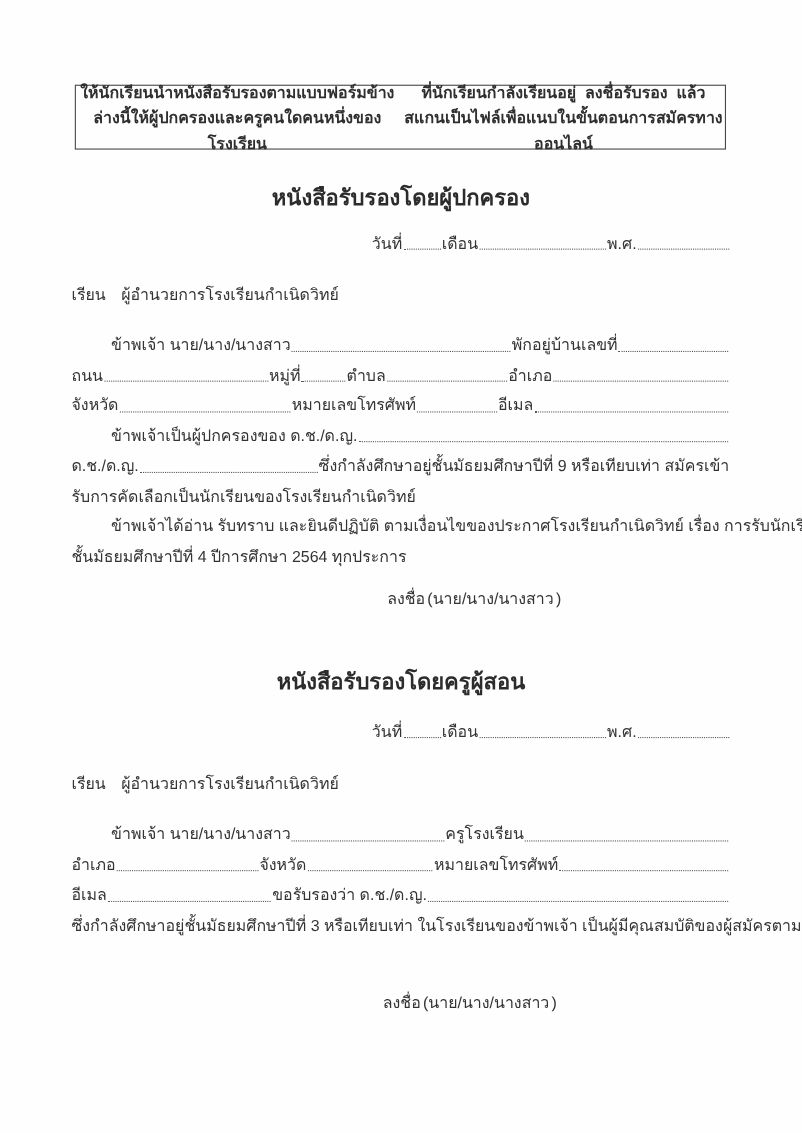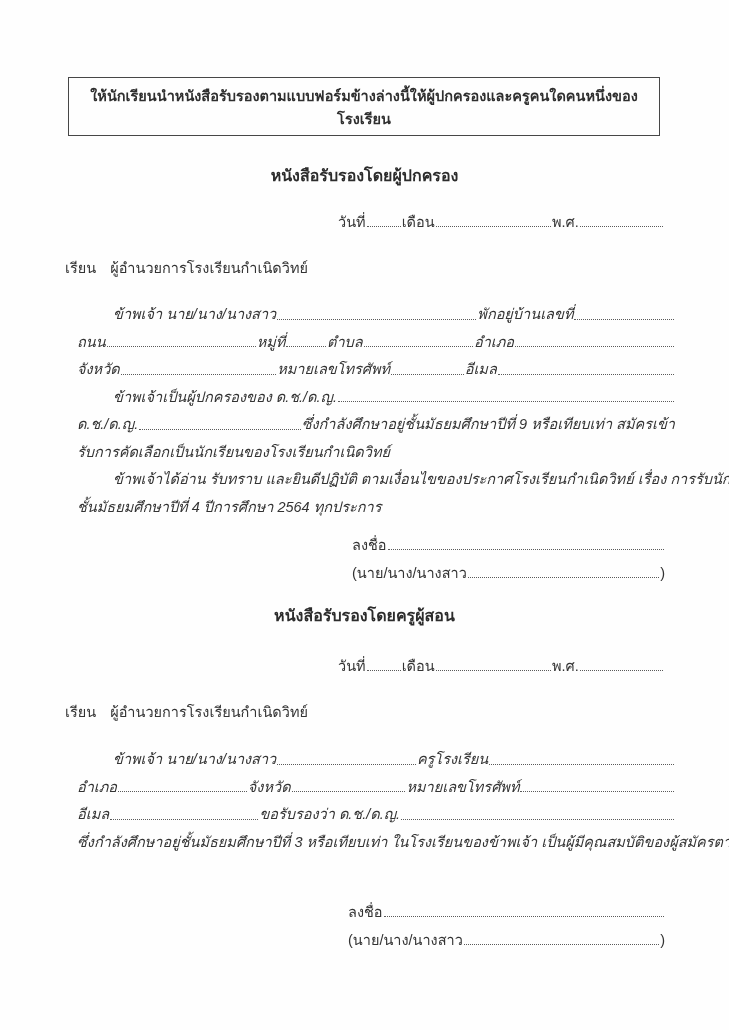--- a/index.html
+++ b/index.html
@@ -17,53 +17,54 @@
   
   .instruction-box{
     left:68px;top:77px;width:590px;height:57px;
     border:1.5px solid #474747;
     display:flex;flex-direction:row;justify-content:center;align-items:center;
     gap:3px;text-align:center;font-weight:700;font-size:14.5px;color:#2f2f2f;
   }
   .instruction-box span{white-space:pre-wrap;}
   
   .section-title{
-    left:0;right:0;text-align:center;font-weight:700;font-size:16px;color:#2c2c2c;
+    left:0;right:0;text-align:center;font-weight:700;font-size:20px;color:#2c2c2c;
   }
   
   .row{
     display:flex;align-items:flex-end;height:26px;
   }
   .row .lbl{line-height:1.2;white-space:nowrap;color:#333;}
   .dots{
     flex-grow:1;height:1px;
     border-bottom:1.6px dotted #5a5a5a;
     margin:0 1px 4px 1px;
   }
   .dots.fx0{flex-grow:0;}
   .indent{width:36px;flex:0 0 36px;}
   
   .date-line{left:338px;right:65px;top:0;}
   
   .salute{display:flex;gap:14px;align-items:flex-end;justify-content:flex-end;}
   
-  .para{left:77px;width:598px;display:flex;flex-direction:column;font-style:italic;}
+  .para{left:65px;width:598px;display:flex;flex-direction:column;}
   .para .row{height:27.5px;}
   .plainline{line-height:1.2;white-space:nowrap;display:block;margin-top:auto;}
   
-  .sig{display:flex;flex-direction:column;}
+  .sig{display:flex;flex-direction:row;}
   .sig .row{height:28px;}
 </style>
 </head>
 <body>
 
 <div class="page">
 
   <div class="abs instruction-box">
     <span>ให้นักเรียนนำหนังสือรับรองตามแบบฟอร์มข้างล่างนี้ให้ผู้ปกครองและครูคนใดคนหนึ่งของโรงเรียน</span>
+    <span>ที่นักเรียนกำลังเรียนอยู่  ลงชื่อรับรอง  แล้วสแกนเป็นไฟล์เพื่อแนบในขั้นตอนการสมัครทางออนไลน์</span>
   </div>
 
   <div class="abs section-title" style="top:163px;">หนังสือรับรองโดยผู้ปกครอง</div>
 
   <div class="abs row date-line" style="top:205px;">
     <span class="lbl">วันที่</span>
     <span class="dots fx0" style="flex-basis:34px;"></span>
     <span class="lbl">เดือน</span>
     <span class="dots" style="flex-grow:3.6;"></span>
     <span class="lbl">พ.ศ.</span>

